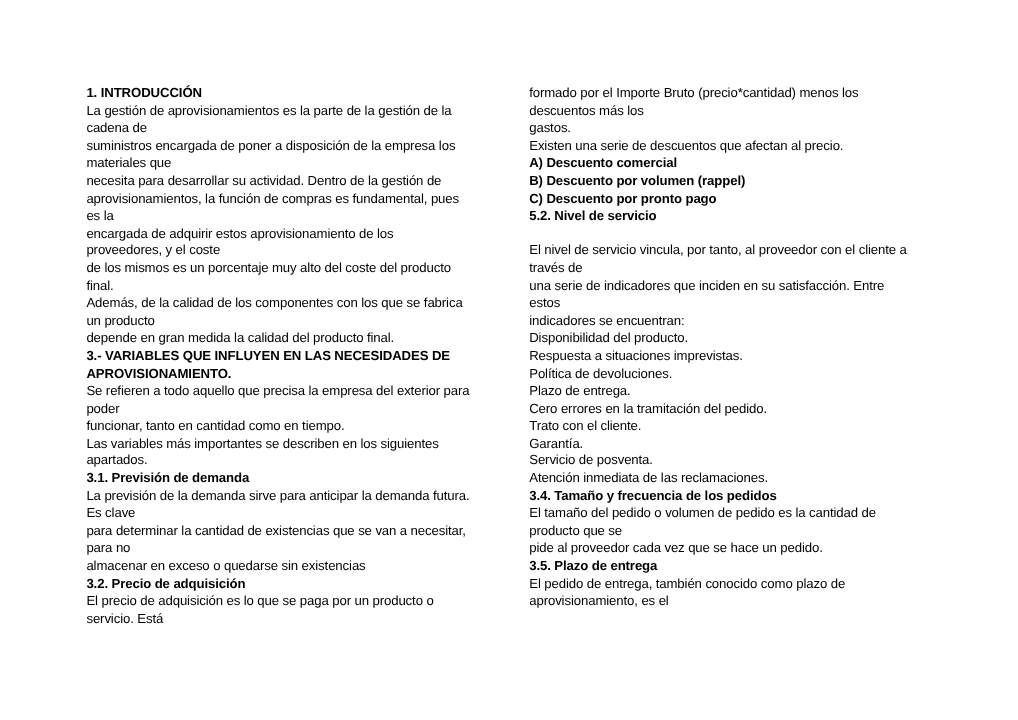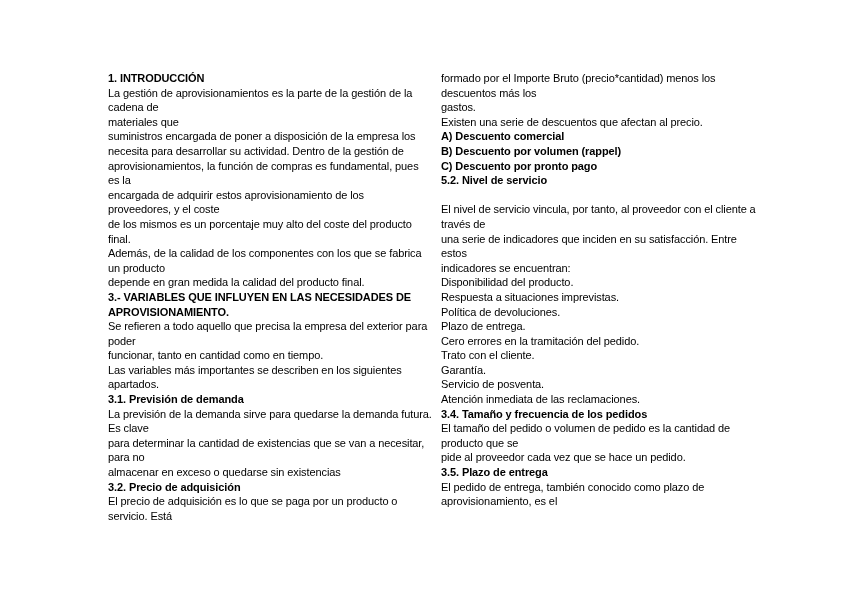--- a/index.html
+++ b/index.html
@@ -5,54 +5,54 @@
     html, body { margin: 0; padding: 0; }
     body {
       width: 848px; height: 600px; background: #ffffff; position: relative; overflow: hidden;
       font-family: "Liberation Sans", sans-serif; color: #000;
     }
     .col {
       position: absolute; top: 71px;
       font-size: 11px; line-height: 14.6px;
       letter-spacing: -0.1px;
     }
-    .col.left { left: 72px; width: 350px; margin-left: 36px; }
+    .col.left { left: 72px; width: 350px; }
     .col.right { left: 441px; width: 350px; }
     .line { white-space: nowrap; height: 14.6px; }
     .b { font-weight: bold; }
     .blank { height: 14.6px; }
   </style>
 </head>
 <body>
 
 <div class="col left" id="left-col">
     <div class="line b">1. INTRODUCCIÓN</div>
     <div class="line">La gestión de aprovisionamientos es la parte de la gestión de la</div>
     <div class="line">cadena de</div>
+    <div class="line">suministros encargada de poner a disposición de la empresa los</div>
     <div class="line">materiales que</div>
-    <div class="line">suministros encargada de poner a disposición de la empresa los</div>
     <div class="line">necesita para desarrollar su actividad. Dentro de la gestión de</div>
     <div class="line">aprovisionamientos, la función de compras es fundamental, pues</div>
     <div class="line">es la</div>
     <div class="line">encargada de adquirir estos aprovisionamiento de los</div>
     <div class="line">proveedores, y el coste</div>
     <div class="line">de los mismos es un porcentaje muy alto del coste del producto</div>
     <div class="line">final.</div>
     <div class="line">Además, de la calidad de los componentes con los que se fabrica</div>
     <div class="line">un producto</div>
     <div class="line">depende en gran medida la calidad del producto final.</div>
     <div class="line b">3.- VARIABLES QUE INFLUYEN EN LAS NECESIDADES DE</div>
     <div class="line b">APROVISIONAMIENTO.</div>
     <div class="line">Se refieren a todo aquello que precisa la empresa del exterior para</div>
     <div class="line">poder</div>
     <div class="line">funcionar, tanto en cantidad como en tiempo.</div>
     <div class="line">Las variables más importantes se describen en los siguientes</div>
     <div class="line">apartados.</div>
     <div class="line b">3.1. Previsión de demanda</div>
-    <div class="line">La previsión de la demanda sirve para quedarse la demanda futura.</div>
+    <div class="line">La previsión de la demanda sirve para anticipar la demanda futura.</div>
     <div class="line">Es clave</div>
     <div class="line">para determinar la cantidad de existencias que se van a necesitar,</div>
     <div class="line">para no</div>
     <div class="line">almacenar en exceso o quedarse sin existencias</div>
     <div class="line b">3.2. Precio de adquisición</div>
     <div class="line">El precio de adquisición es lo que se paga por un producto o</div>
     <div class="line">servicio. Está</div>
   </div>
 <div class="col right" id="right-col">
     <div class="line">formado por el Importe Bruto (precio*cantidad) menos los</div>

